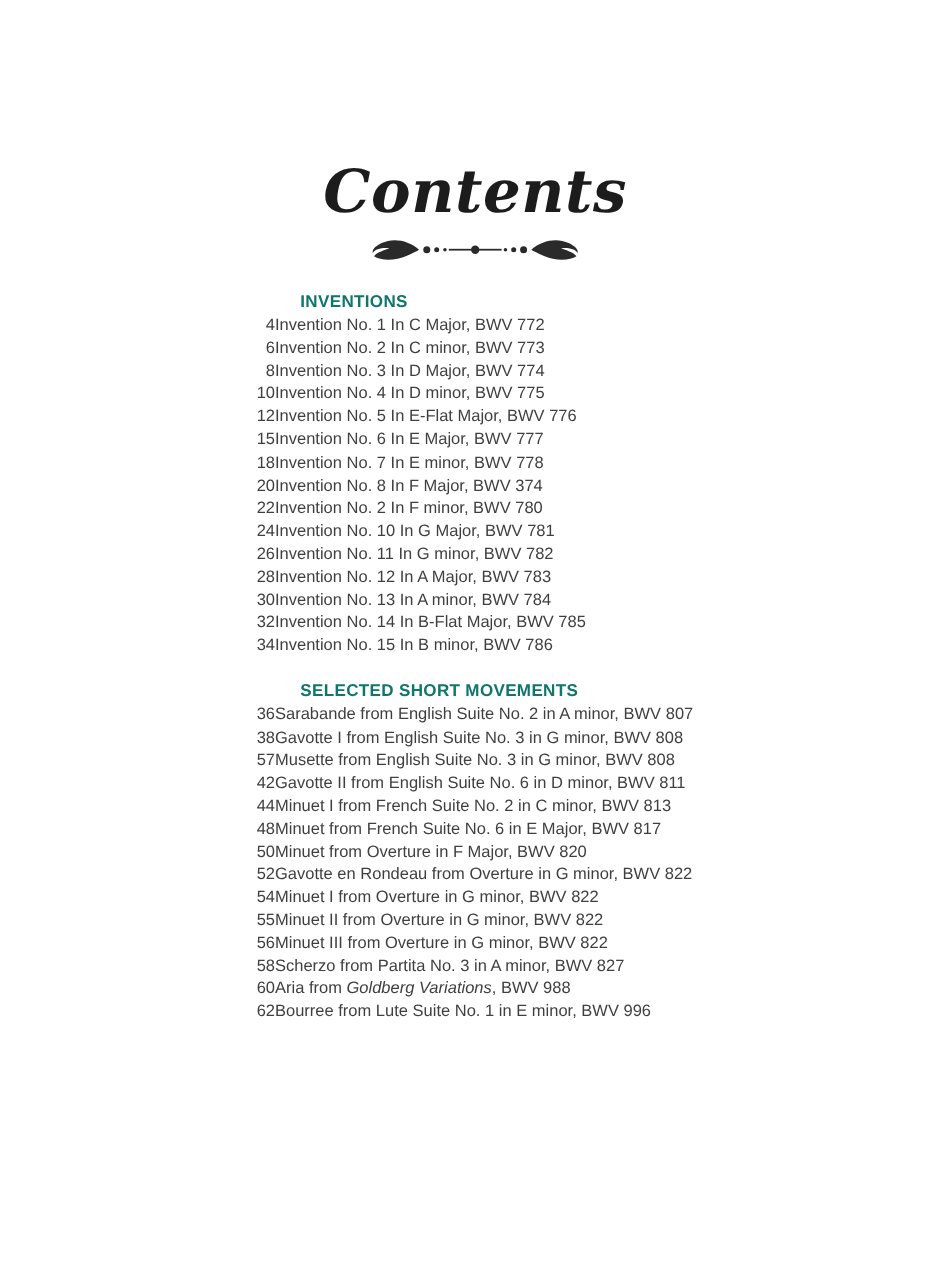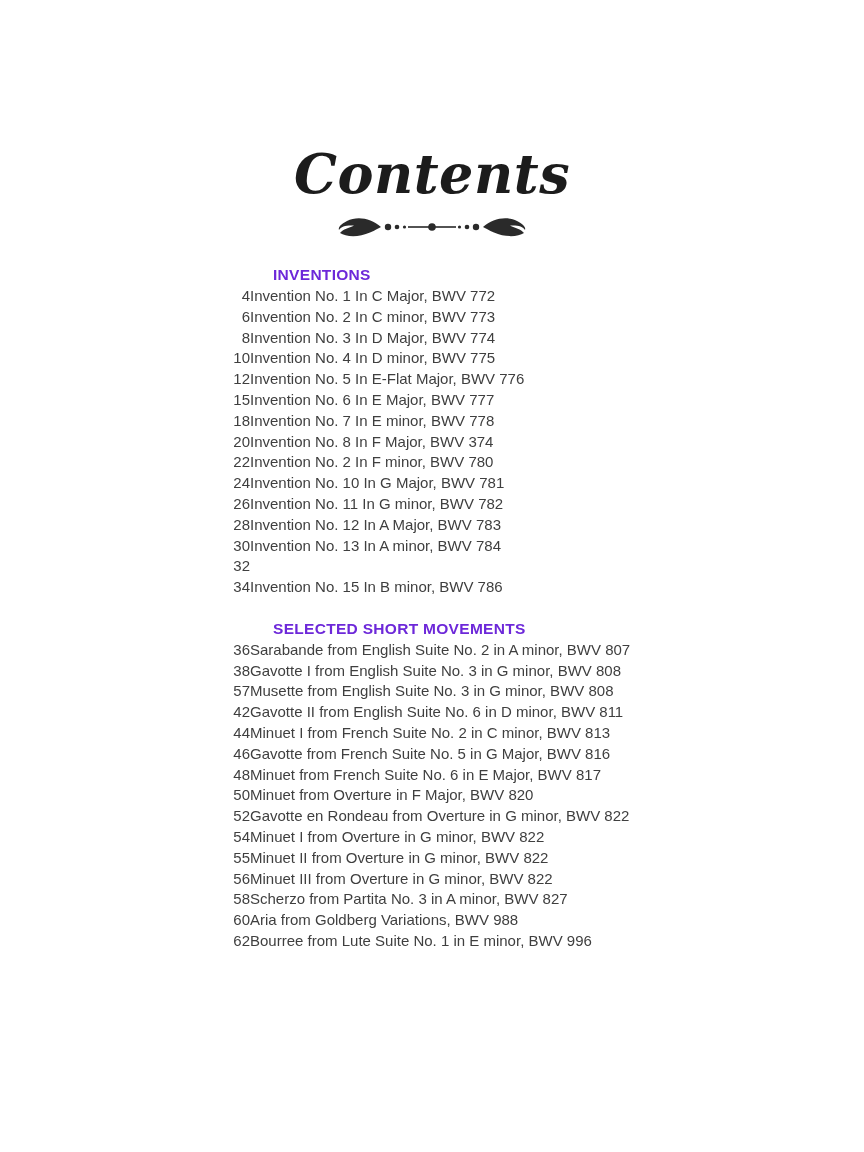--- a/index.html
+++ b/index.html
@@ -39,34 +39,34 @@
     font-size: 15px;
     color: #3f3f3f;
   }
   .toc-section + .toc-section { margin-top: 21px; }
   .section-heading {
     margin: 0 0 0 79px;
     font-size: 15.5px;
     font-weight: 700;
     line-height: 20.8px;
     letter-spacing: 0.3px;
-    color: #6d28d9;
+    color: #0f766e;
   }
   .row {
     display: flex;
     line-height: 20.8px;
   }
   .num {
     flex: 0 0 56px;
     width: 56px;
     text-align: right;
     color: #3f3f3f;
   }
   .entry { white-space: nowrap; }
-  .ital { }
+  .ital { font-style: italic; }
 </style>
 </head>
 <body>
 
 <div class="page">
 
   <h1 class="title">Contents</h1>
 
   <div class="divider">
     <svg width="190" height="28" viewBox="0 0 190 28" xmlns="http://www.w3.org/2000/svg">
@@ -150,20 +150,21 @@
     <span class="entry"><span class="pre">Invention No. 12 In A Major, BWV 783</span><span class="ital"></span><span class="post"></span></span>
   </div>
 
   <div class="row">
     <span class="num">30</span>
     <span class="entry"><span class="pre">Invention No. 13 In A minor, BWV 784</span><span class="ital"></span><span class="post"></span></span>
   </div>
 
   <div class="row">
     <span class="num">32</span>
+    <span class="entry"><span class="pre">Invention No. 14 In B-Flat Major, BWV 785</span><span class="ital"></span><span class="post"></span></span>
   </div>
 
   <div class="row">
     <span class="num">34</span>
     <span class="entry"><span class="pre">Invention No. 15 In B minor, BWV 786</span><span class="ital"></span><span class="post"></span></span>
   </div>
 </div>
   </section>
 
   <section class="toc-section">
@@ -188,24 +189,20 @@
   <div class="row">
     <span class="num">42</span>
     <span class="entry"><span class="pre">Gavotte II from English Suite No. 6 in D minor, BWV 811</span><span class="ital"></span><span class="post"></span></span>
   </div>
 
   <div class="row">
     <span class="num">44</span>
     <span class="entry"><span class="pre">Minuet I from French Suite No. 2 in C minor, BWV 813</span><span class="ital"></span><span class="post"></span></span>
   </div>
 
-  <div class="row">
-    <span class="num">46</span>
-    <span class="entry"><span class="pre">Gavotte from French Suite No. 5 in G Major, BWV 816</span><span class="ital"></span><span class="post"></span></span>
-  </div>
 
   <div class="row">
     <span class="num">48</span>
     <span class="entry"><span class="pre">Minuet from French Suite No. 6 in E Major, BWV 817</span><span class="ital"></span><span class="post"></span></span>
   </div>
 
   <div class="row">
     <span class="num">50</span>
     <span class="entry"><span class="pre">Minuet from Overture in F Major, BWV 820</span><span class="ital"></span><span class="post"></span></span>
   </div>

